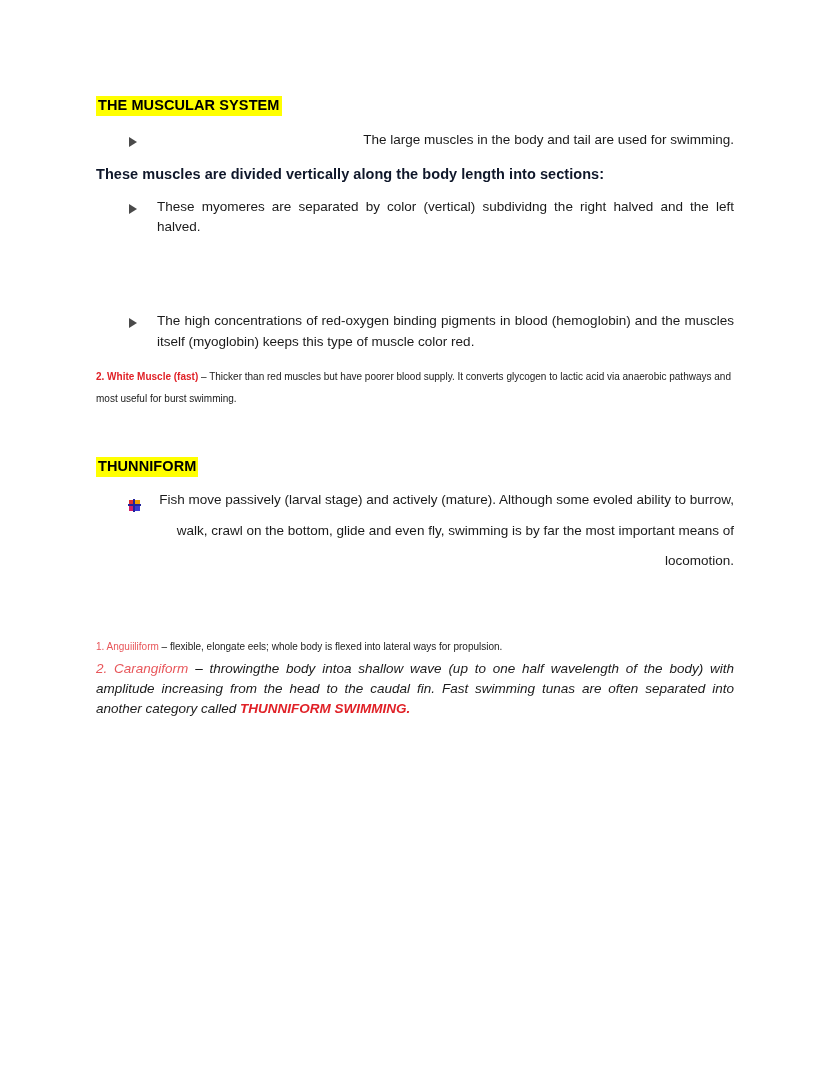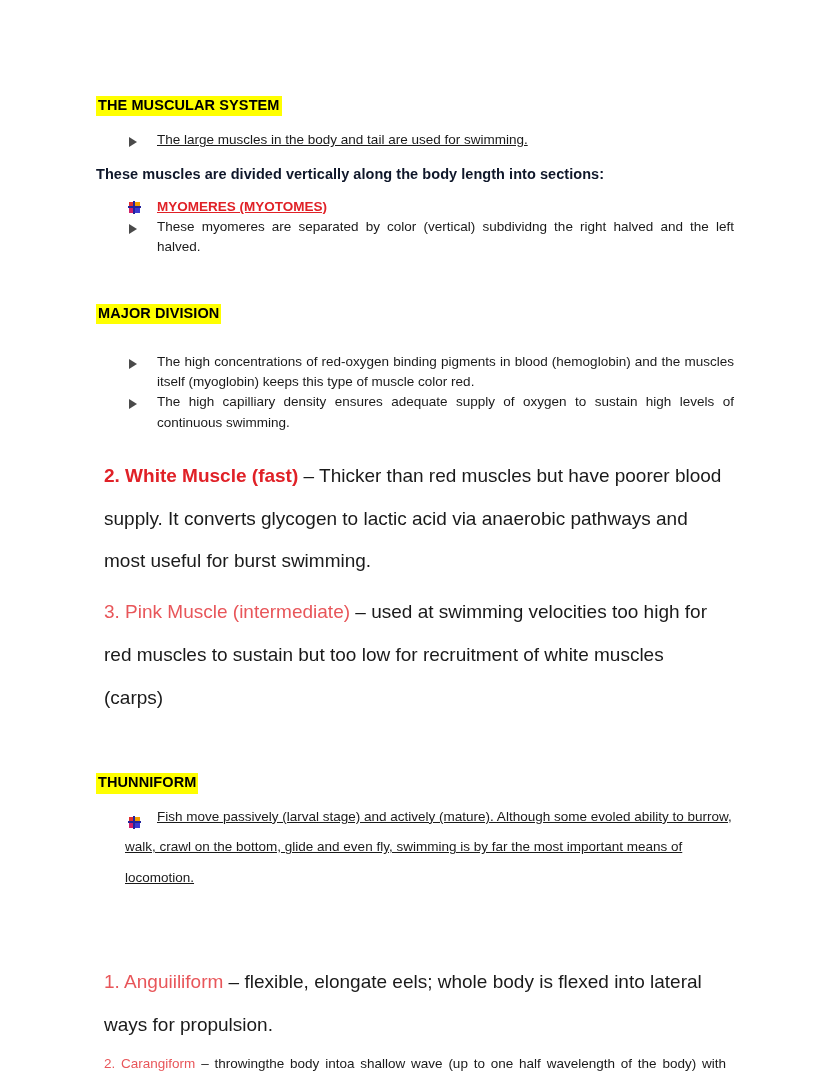--- a/index.html
+++ b/index.html
@@ -75,21 +75,21 @@
     color: #3b3b3b;
     font-size: 12px;
     line-height: 1.55;
     padding-left: 1px;
   }
   .bullet-row .btext {
     flex: 1 1 auto;
     text-align: justify;
     text-justify: inter-word;
   }
-  .bullet-row.no-justify .btext { text-align: left; text-decoration: underline; }
+  .bullet-row.no-justify .btext { text-align: right; }
 
   
   .arrow-glyph {
     display: inline-block;
     width: 0;
     height: 0;
     border-top: 5px solid transparent;
     border-bottom: 5px solid transparent;
     border-left: 8px solid #4a4a4a;
     position: relative;
@@ -112,31 +112,32 @@
   .plus-glyph i.q3 { left: 0;   top: 6px; width: 5px; height: 5px; background: #d0206a; }
   .plus-glyph i.q4 { left: 6px; top: 6px; width: 5px; height: 5px; background: #3a3ad0; }
   .plus-glyph i.vb { left: 4px; top: -1px; width: 2px; height: 13px; background: #23239c; }
   .plus-glyph i.hb { left: -1px; top: 4px; width: 13px; height: 2px; background: #23239c; }
 
   
   .indent-1 { margin-left: 32px; }
 
   
   .para-wide {
-    font-size: 19px;
+    font-size: 10px;
     line-height: 2.25;
-    margin: 8px;
+    margin: 0;
     text-align: left;
   }
   .para-just {
     font-size: 13.5px;
     line-height: 1.5;
-    margin: 8px;
+    margin: 0;
     text-align: justify;
     text-justify: inter-word;
+    font-style: italic;
   }
 
   .spacer-xs { height: 8px; }
   .spacer-s  { height: 14px; }
   .spacer-xl { height: 46px; }
 </style>
 </head>
 <body>
 
 <div class="page">
@@ -152,59 +153,45 @@
       <span class="glyph"><span class="arrow-glyph"></span></span>
       <span class="btext">The large muscles in the body and tail are used for swimming.</span>
     </div>
 
     <div class="spacer-s"></div>
 
     <p class="green-head">These muscles are divided vertically along the body length into sections:</p>
 
     <div class="spacer-s"></div>
 
-    <div class="bullet-row indent-1 no-justify">
-      <span class="glyph">
-        <span class="plus-glyph"><i class="q1"></i><i class="q2"></i><i class="q3"></i><i class="q4"></i><i class="vb"></i><i class="hb"></i></span>
-      </span>
-      <span class="btext red-bold">MYOMERES (MYOTOMES)</span>
-    </div>
 
     <div class="bullet-row indent-1">
       <span class="glyph"><span class="arrow-glyph"></span></span>
       <span class="btext">These myomeres are separated by color (vertical) subdividng the right halved and the left halved.</span>
     </div>
 
 
     <div class="spacer-xl"></div>
 
-    <div class="block-hl">
-      <span class="h-hl">MAJOR DIVISION</span>
-    </div>
 
     <div class="spacer-s"></div>
 
 
     <div class="spacer-s"></div>
 
     <div class="bullet-row indent-1">
       <span class="glyph"><span class="arrow-glyph"></span></span>
       <span class="btext">The high concentrations of red-oxygen binding pigments in blood (hemoglobin) and the muscles itself (myoglobin) keeps this type of muscle color red.</span>
     </div>
 
-    <div class="bullet-row indent-1">
-      <span class="glyph"><span class="arrow-glyph"></span></span>
-      <span class="btext">The high capilliary density ensures adequate supply of oxygen to sustain high levels of continuous swimming.</span>
-    </div>
 
     <div class="spacer-s"></div>
 
     <p class="para-wide"><span class="red-bold">2. White Muscle (fast)</span><span> – Thicker than red muscles but have poorer blood supply. It converts glycogen to lactic acid via anaerobic pathways and most useful for burst swimming.</span></p>
 
-    <p class="para-wide"><span class="red-light">3. Pink Muscle (intermediate)</span><span> – used at swimming velocities too high for red muscles to sustain but too low for recruitment of white muscles (carps)</span></p>
 
     <div class="spacer-xl"></div>
 
     <div class="block-hl">
       <span class="h-hl">THUNNIFORM</span>
     </div>
 
     <div class="spacer-xs"></div>
 
     <div class="bullet-row indent-1 no-justify" style="line-height:2.25;">

